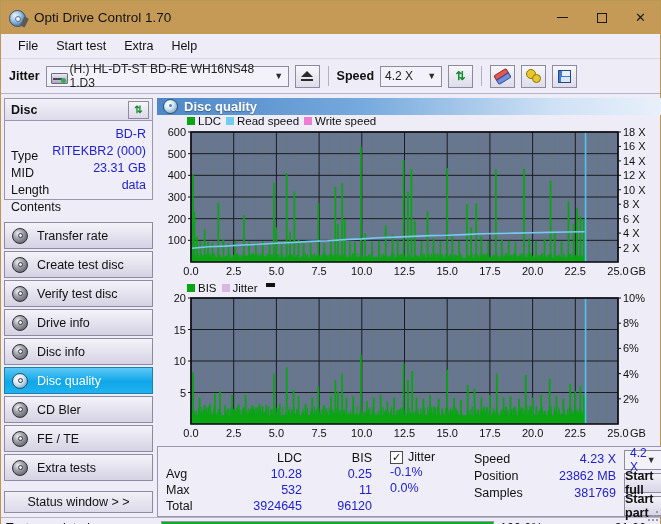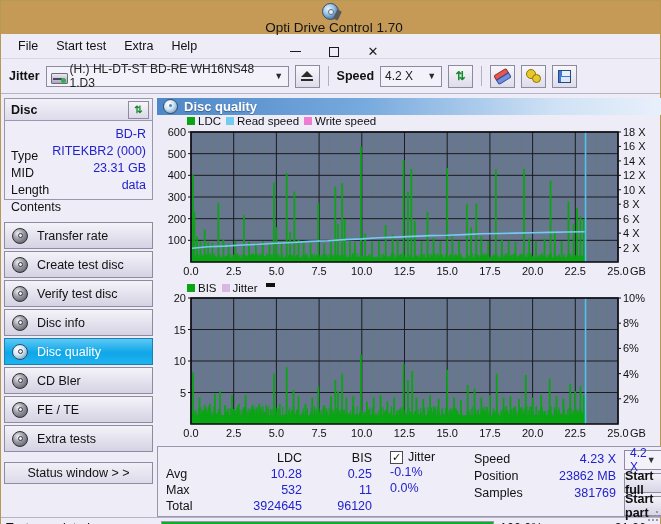--- a/index.html
+++ b/index.html
@@ -13,21 +13,21 @@
   .window{
     position:relative;width:661px;height:524px;
     background:#edecf7;
     border:1px solid #b79a52;
     box-sizing:border-box;
   }
   
   .titlebar{
     height:33px;background:#c49a56;
     display:flex;align-items:center;
-    box-sizing:border-box;padding:0 0 0 7px;flex-direction:column;
+    box-sizing:border-box;padding:0 0 0 7px;
   }
   .app-icon{
     width:19px;height:19px;margin-right:7px;position:relative;flex:0 0 auto;
   }
   .app-icon .disc{
     position:absolute;left:1px;top:2px;width:15px;height:15px;border-radius:50%;
     background:radial-gradient(circle at 35% 32%, #eaf3fb 0%, #9fc4e2 38%, #4f7ea8 72%, #2d4f70 100%);
     border:1px solid #37506b;
   }
   .app-icon .hole{
@@ -349,20 +349,24 @@
           <span class="nav-ico"></span>
           <span>Transfer rate</span>
         </div>
         <div class="navbtn">
           <span class="nav-ico"></span>
           <span>Create test disc</span>
         </div>
         <div class="navbtn">
           <span class="nav-ico"></span>
           <span>Verify test disc</span>
+        </div>
+        <div class="navbtn">
+          <span class="nav-ico"></span>
+          <span>Drive info</span>
         </div>
         <div class="navbtn">
           <span class="nav-ico"></span>
           <span>Disc info</span>
         </div>
         <div class="navbtn active">
           <span class="nav-ico"></span>
           <span>Disc quality</span>
         </div>
         <div class="navbtn">

